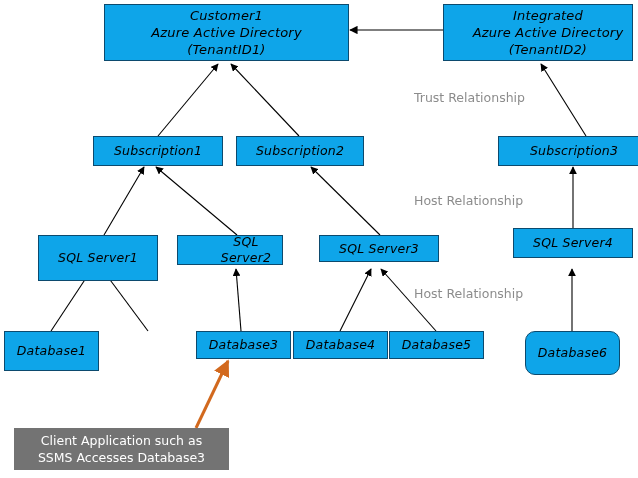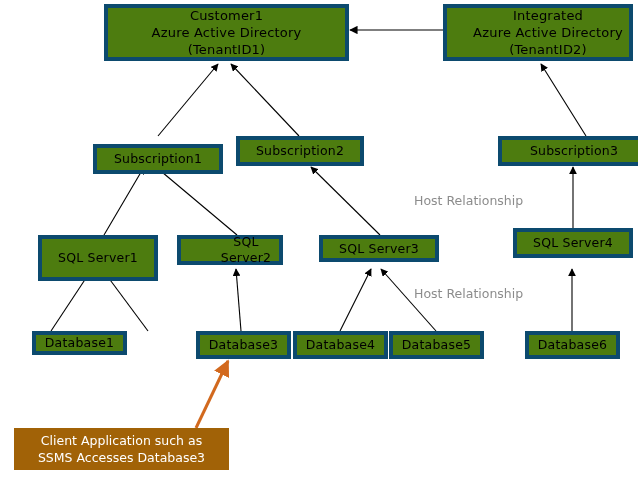--- a/index.html
+++ b/index.html
@@ -21,49 +21,50 @@
     position: absolute;
     left: 0;
     top: 0;
     width: 638px;
     height: 478px;
     pointer-events: none;
   }
   .node {
     position: absolute;
     box-sizing: border-box;
-    background: #4d7c0f;
-    border: 4px solid #0c4a6e;
+    background: #0ea5e9;
+    border: 1px solid #0c4a6e;
     display: flex;
     align-items: center;
     justify-content: center;
     text-align: center;
     color: #000000;
     font-size: 12.5px;
     line-height: 16px;
     letter-spacing: 0.2px;
     white-space: pre-line;
     z-index: 2;
+    font-style: italic;
   }
   .node.aad {
     font-size: 13px;
     line-height: 17px;
   }
   .label-note {
     position: absolute;
     color: #8c8c8c;
     font-size: 12.5px;
     line-height: 15px;
     white-space: nowrap;
     z-index: 1;
   }
   .callout {
     position: absolute;
     box-sizing: border-box;
-    background: #a16207;
+    background: #737373;
     border: none;
     color: #ffffff;
     font-size: 12.5px;
     line-height: 17px;
     text-align: center;
     display: flex;
     align-items: center;
     justify-content: center;
     white-space: pre-line;
     z-index: 3;
@@ -116,45 +117,46 @@
   </svg>
 
   <div class="node aad" style="left:104px; top:4px; width:245px; height:57px;">Customer1
 Azure Active Directory
 (TenantID1)</div>
 
   <div class="node aad" style="left:443px; top:4px; width:190px; height:57px;padding-left:20px;">Integrated
 Azure Active Directory
 (TenantID2)</div>
 
-  <div class="node" style="left:93px; top:136px; width:130px; height:30px;margin-top:8px;">Subscription1</div>
+  <div class="node" style="left:93px; top:136px; width:130px; height:30px;">Subscription1</div>
 
   <div class="node" style="left:236px; top:136px; width:128px; height:30px;">Subscription2</div>
 
   <div class="node" style="left:498px; top:136px; width:152px; height:30px;">Subscription3</div>
 
   <div class="node" style="left:38px; top:235px; width:120px; height:46px;">SQL Server1</div>
 
   <div class="node" style="left:177px; top:235px; width:106px; height:30px;padding-left:32px;">SQL Server2</div>
 
   <div class="node" style="left:319px; top:235px; width:120px; height:27px;">SQL Server3</div>
 
   <div class="node" style="left:513px; top:228px; width:120px; height:30px;">SQL Server4</div>
 
-  <div class="node" style="left:4px; top:331px; width:95px; height:24px;margin-left:28px;">Database1</div>
+  <div class="node" style="left:4px; top:331px; width:95px; height:40px;">Database1</div>
 
 
   <div class="node" style="left:196px; top:331px; width:95px; height:28px;">Database3</div>
 
   <div class="node" style="left:293px; top:331px; width:95px; height:28px;">Database4</div>
 
   <div class="node" style="left:389px; top:331px; width:95px; height:28px;">Database5</div>
 
-  <div class="node" style="left:525px; top:331px; width:95px; height:28px;">Database6</div>
+  <div class="node" style="left:525px; top:331px; width:95px; height:44px;border-radius:10px;">Database6</div>
 
+  <div class="label-note" style="left:414px; top:90px;">Trust Relationship</div>
 
   <div class="label-note" style="left:414px; top:193px;">Host Relationship</div>
 
   <div class="label-note" style="left:414px; top:286px;">Host Relationship</div>
 
   <div class="callout" style="left:14px; top:428px; width:215px; height:42px;">Client Application such as
 SSMS Accesses Database3</div>
 
 </div>
 

